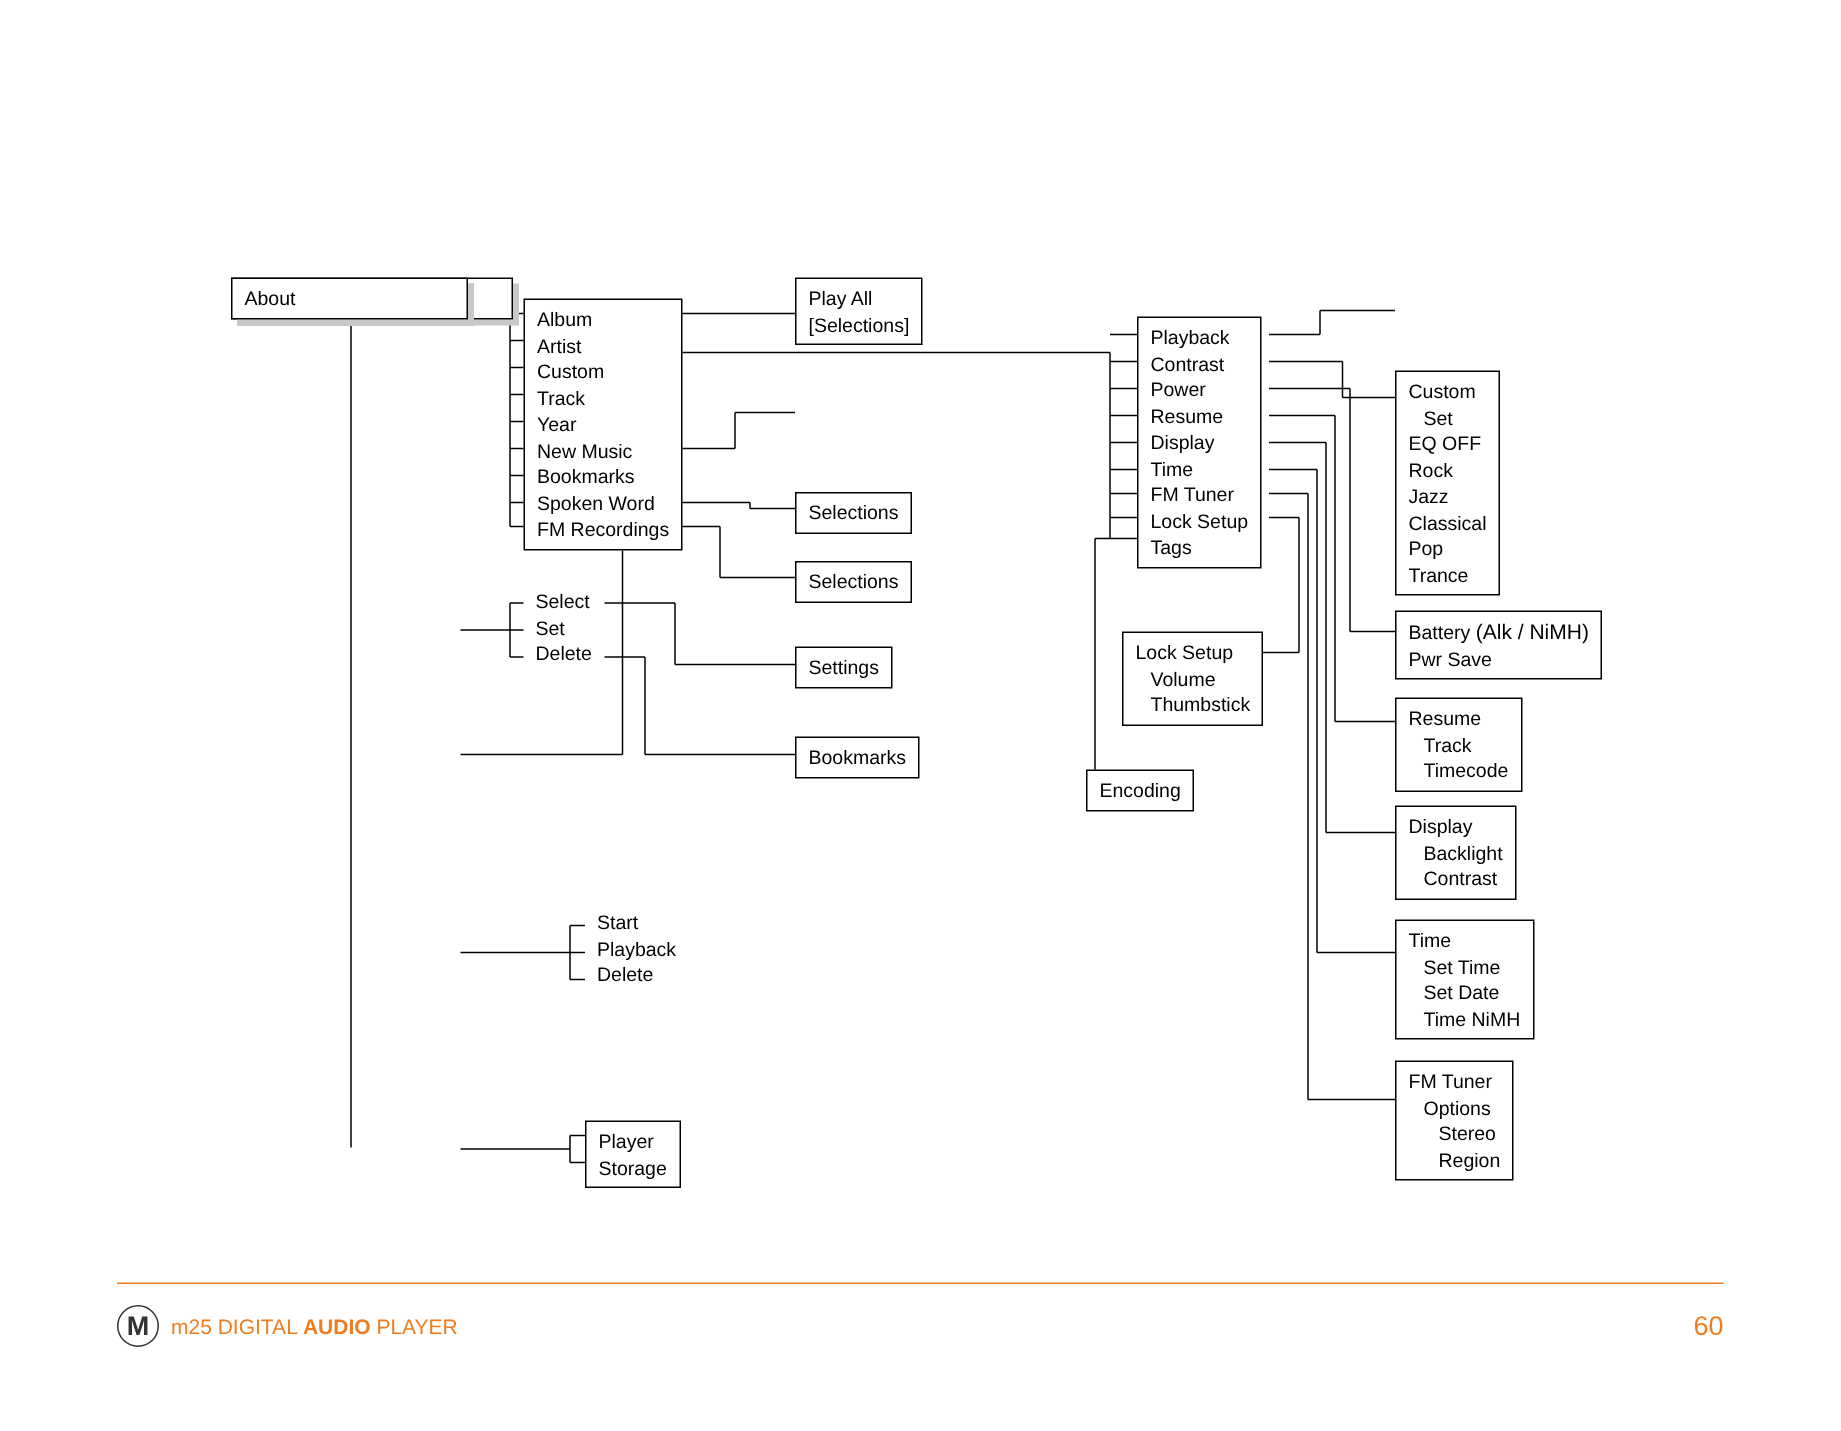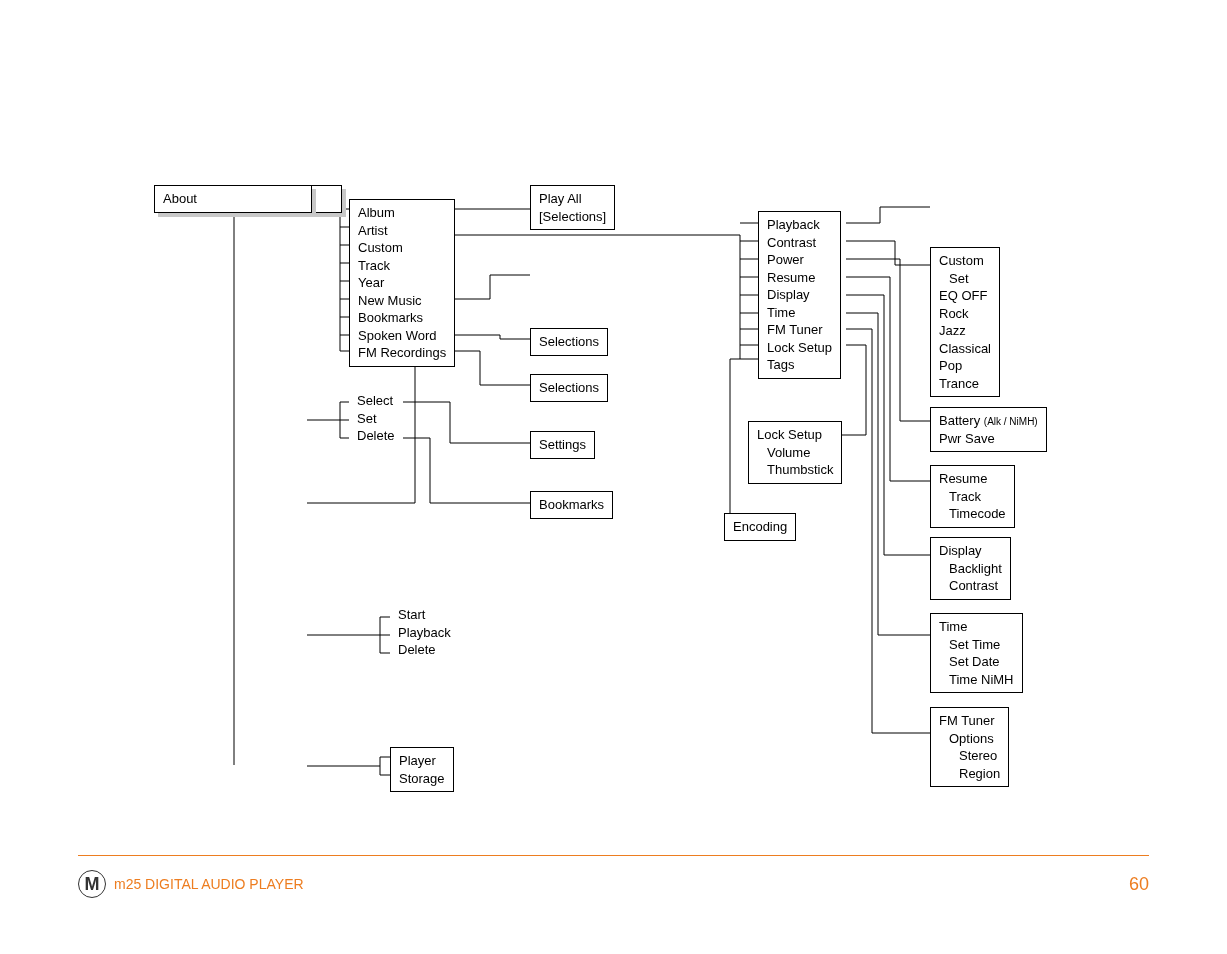--- a/index.html
+++ b/index.html
@@ -9,21 +9,21 @@
 .diagram{position:absolute;left:140px;top:185px;width:1000px;height:620px}
 .box{position:absolute;border:1px solid #000;background:#fff;padding:4px 8px;font-size:13px;line-height:1.35;white-space:nowrap}
 .box .bold{font-weight:normal}
 .shadow{box-shadow:4px 4px 0 #c8c8c8}
 svg.lines{position:absolute;left:0;top:0;width:1000px;height:620px;pointer-events:none}
 svg.lines line{stroke:#000;stroke-width:1}
 .footer-rule{position:absolute;left:78px;top:855px;width:1071px;height:1px;background:#ed7d20}
 .footer{position:absolute;left:78px;top:870px;width:1071px;display:flex;align-items:center;justify-content:space-between;font-size:14px;color:#ed7d20}
 .footer-left{display:flex;align-items:center;gap:8px}
 .logo{width:26px;height:26px;border:1.8px solid #333;border-radius:50%;display:flex;align-items:center;justify-content:center;font-size:18px;font-weight:bold;color:#333}
-.small{font-size:10px}
+.small{font-size:14px}
 </style>
 </head>
 <body>
 
 <div class="page">
 
 
   <div class="diagram">
 
     <svg class="lines">
@@ -238,19 +238,19 @@
         <div style="padding-left:20px">Region</div>
     </div>
 
   </div>
 
   <div class="footer-rule"></div>
   <div class="footer">
     <div class="footer-left">
       <div class="logo">M</div>
       <div>
-        <span>m25 DIGITAL </span><span class="bold" style="font-weight:normal">AUDIO</span><span> PLAYER</span>
+        <span>m25 DIGITAL </span><span class="bold" style="font-weight:bold">AUDIO</span><span> PLAYER</span>
       </div>
     </div>
     <div style="font-size:18px">60</div>
   </div>
 
 </div>
 
 </body></html>

